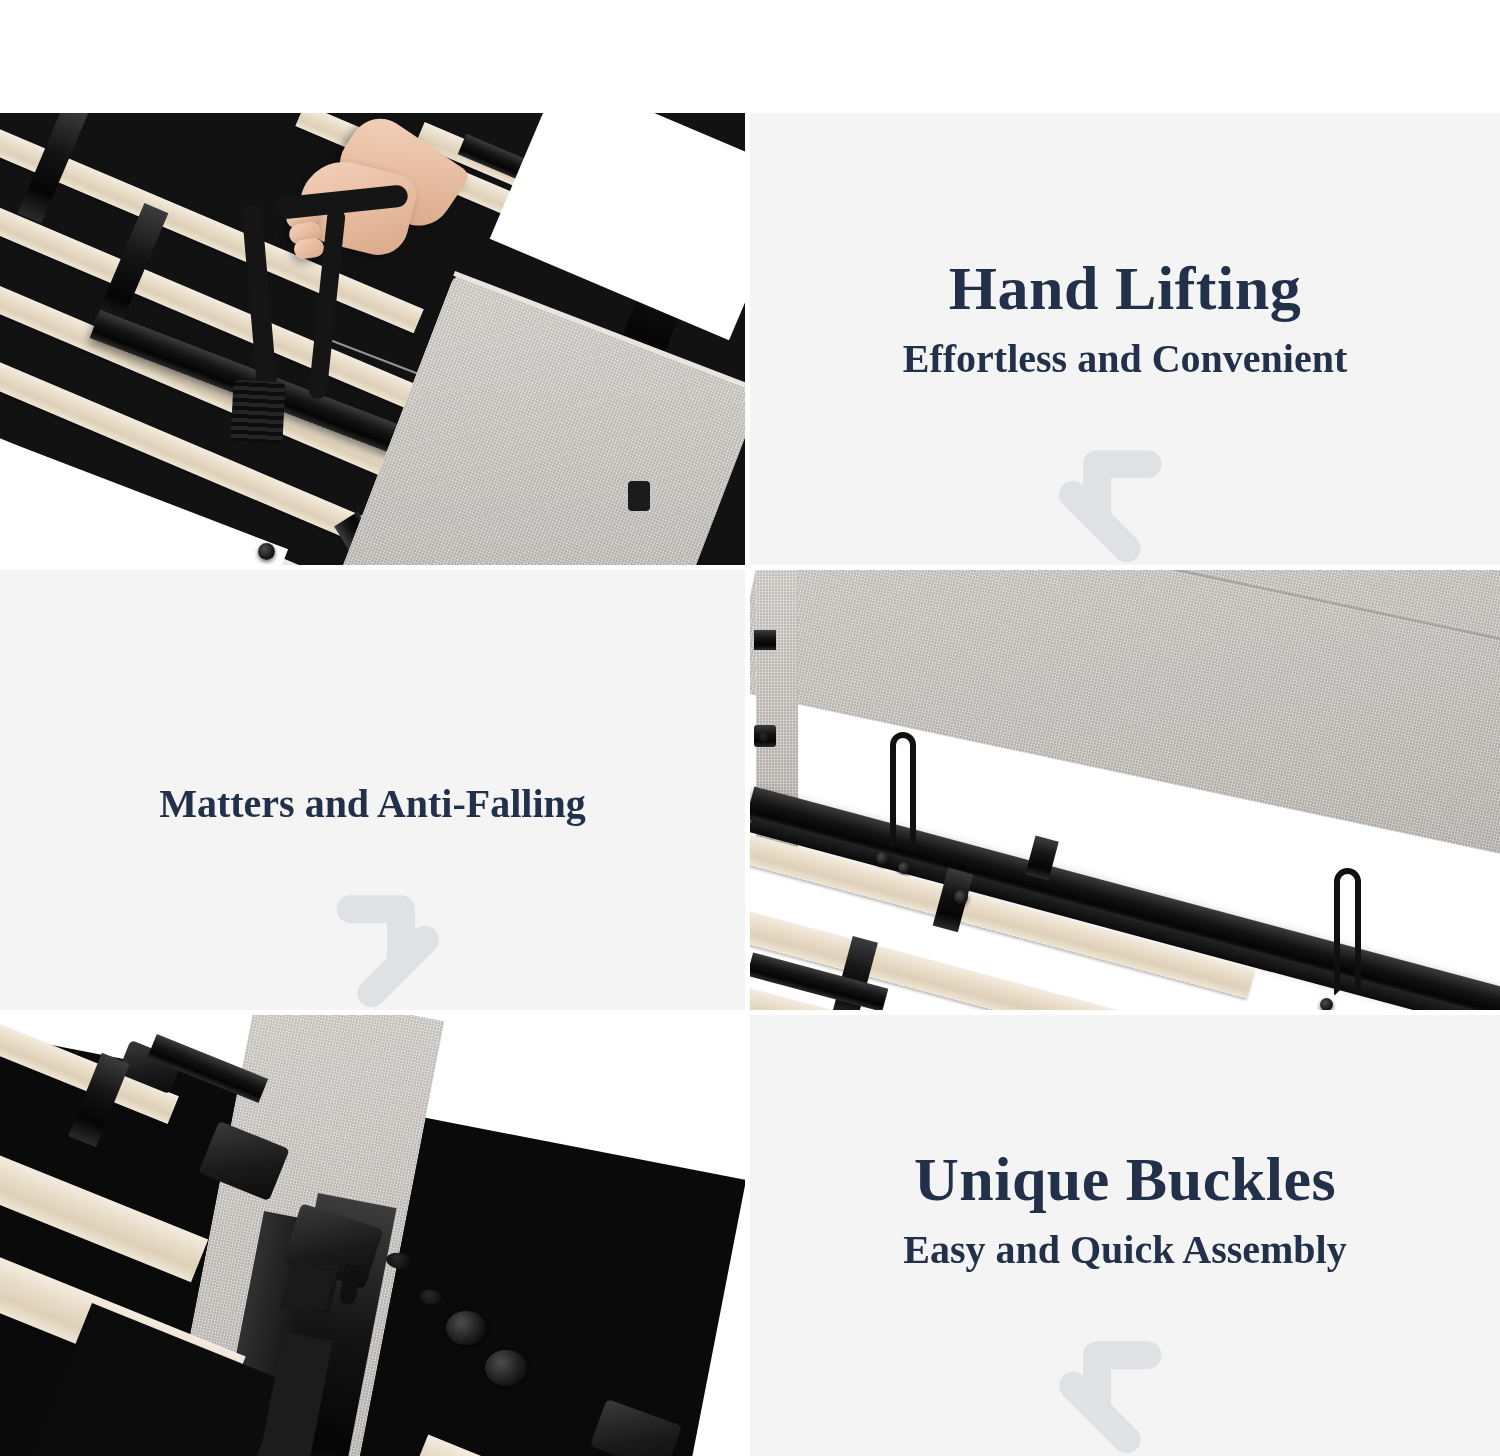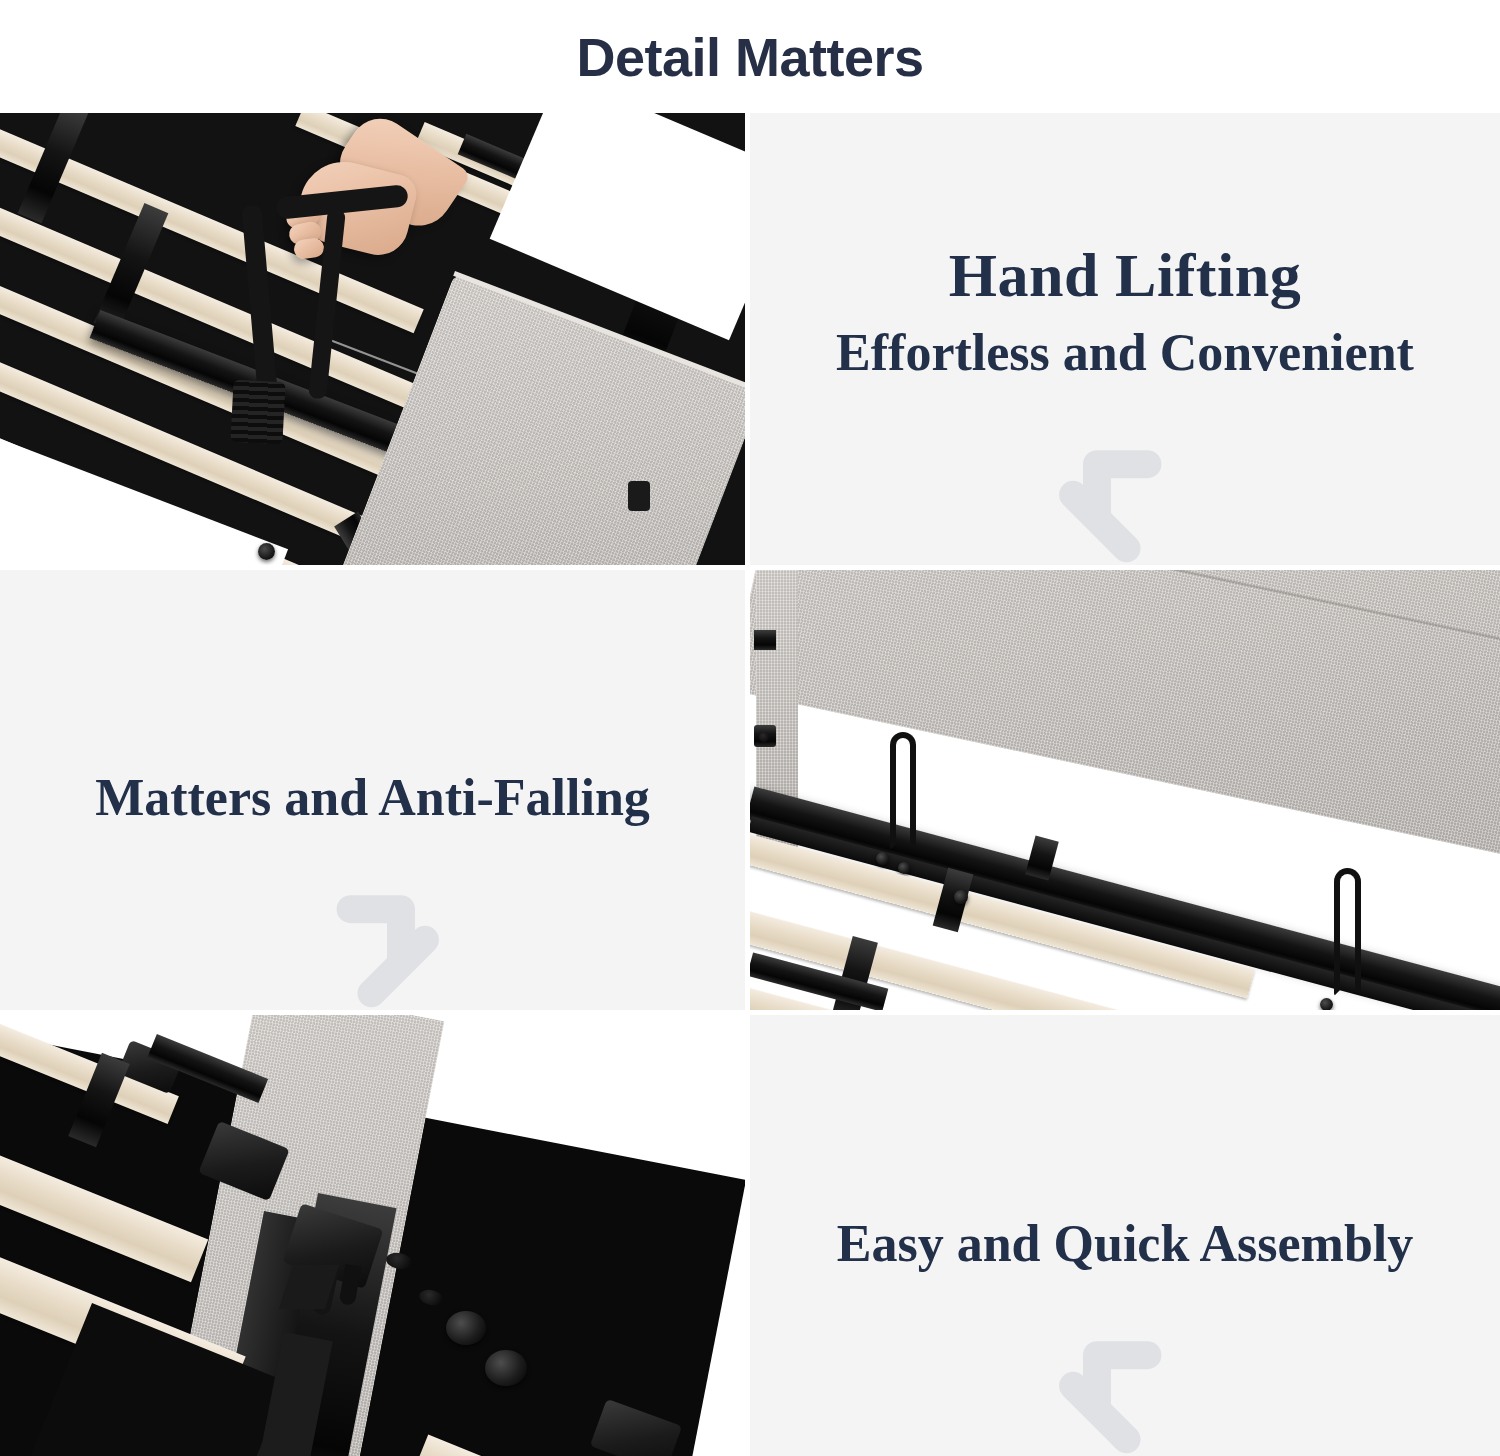--- a/index.html
+++ b/index.html
@@ -42,21 +42,21 @@
     display: flex; flex-direction: column; align-items: center;
     justify-content: flex-end; padding-top: 112px;
   }
   .t-title {
     font-family: "Liberation Serif", serif; font-weight: 700;
     font-size: 62px; color: #23304a; line-height: 1.05;
     letter-spacing: 0.5px; text-align: center; white-space: nowrap;
   }
   .t-sub {
     font-family: "Liberation Serif", serif; font-weight: 700;
-    font-size: 52px; color: #22304a; line-height: 1.1;
+    font-size: 40px; color: #22304a; line-height: 1.1;
     margin-top: 16px; text-align: center; white-space: nowrap;
   }
   .arrow-wrap { margin-top: 44px; width: 140px; height: 140px; }
   .arrow-wrap svg { width: 100%; height: 100%; display: block; }
 
   
   .ph { position: absolute; inset: 0; background: #ffffff; }
   .slat {
     position: absolute;
     background: linear-gradient(180deg,#f4ece0 0%,#e9ddc9 35%,#ded0b8 70%,#efe6d6 100%);
@@ -101,23 +101,20 @@
   .hole {
     position:absolute; border-radius:50%;
     background: radial-gradient(circle at 40% 35%, #2a2a2a 0%, #0b0b0b 80%);
   }
 </style>
 </head>
 <body>
 
 <div class="page">
 
-  <div class="header">
-    <div class="header-title">Detail Matters</div>
-  </div>
 
   <div class="grid">
 
     <div class="cell photo">
       <div class="ph p1">
 
         <div class="void" style="left:0;top:0;width:100%;height:100%;background:#121212;"></div>
 
         <div class="slat" style="left:-60px;top:-8px;width:520px;height:26px;transform:rotate(23deg);transform-origin:left center;"></div>
         <div class="slat" style="left:-80px;top:62px;width:560px;height:26px;transform:rotate(23deg);transform-origin:left center;"></div>
@@ -273,20 +270,21 @@
 
         <div class="rail" style="left:84px;top:40px;width:30px;height:90px;transform:rotate(22deg);"></div>
         <div class="rail" style="left:152px;top:18px;width:120px;height:26px;transform:rotate(22deg);transform-origin:left center;"></div>
         <div class="rail" style="left:92px;top:288px;width:210px;height:180px;transform:rotate(22deg);transform-origin:left top;background:#0c0c0c;"></div>
         <div class="rail" style="left:268px;top:320px;width:50px;height:160px;transform:rotate(11deg);background:#1c1c1c;"></div>
       </div>
     </div>
 
     <div class="cell text gap-l gap-t">
       <div class="textblock">
+        <div class="t-title">Unique Buckles</div>
         <div class="t-sub">Easy and Quick Assembly</div>
         <div class="arrow-wrap">
           <svg viewBox="0 0 100 100" aria-hidden="true">
             <g fill="#dfe1e4">
               <path d="M30 18 h36 a10 10 0 0 1 0 20 H40 v26 a10 10 0 0 1 -20 0 V28 a10 10 0 0 1 10 -10 z"></path>
               <rect x="22" y="32" width="20" height="74" rx="10" transform="rotate(-45 32 69)"></rect>
             </g>
           </svg>
         </div>
       </div>

